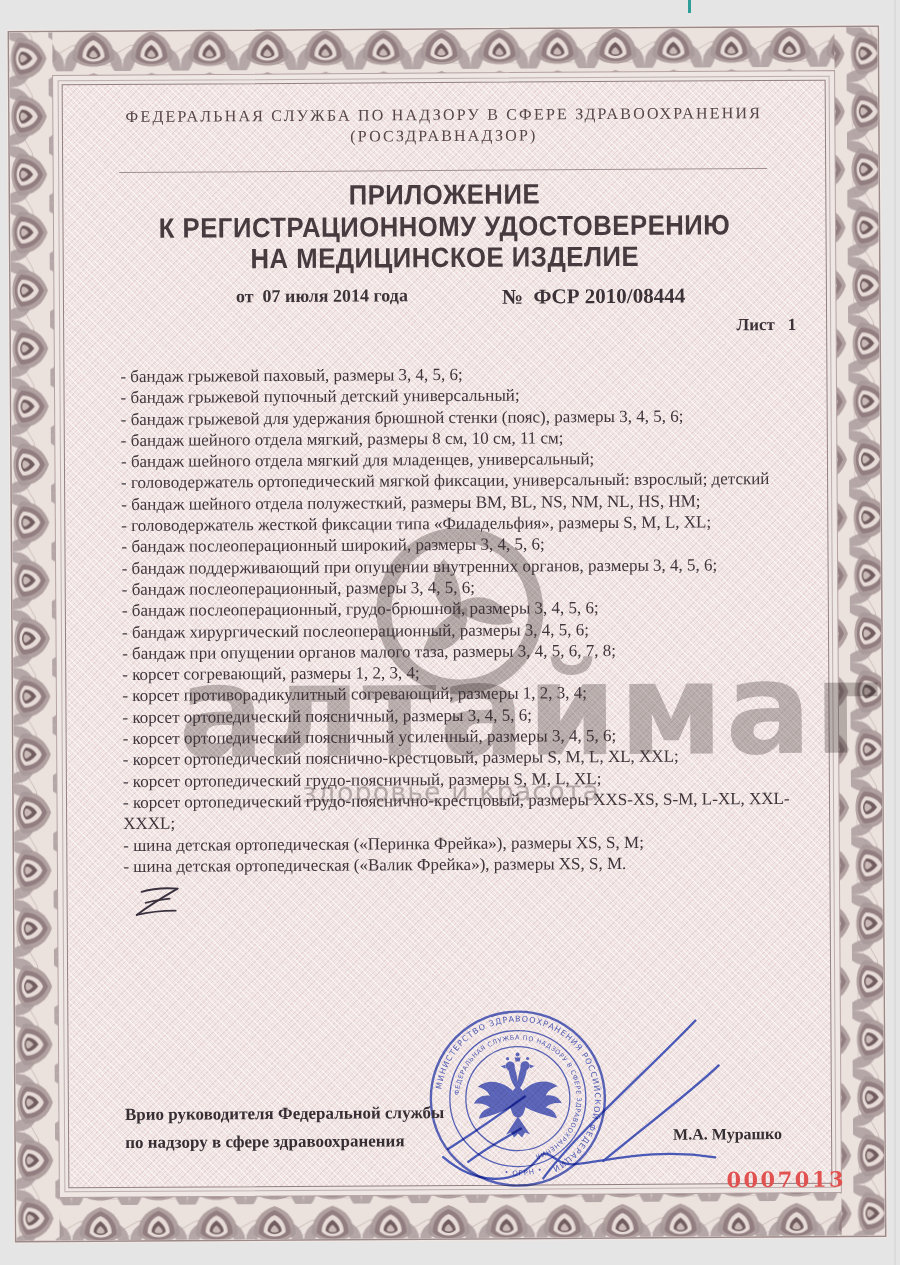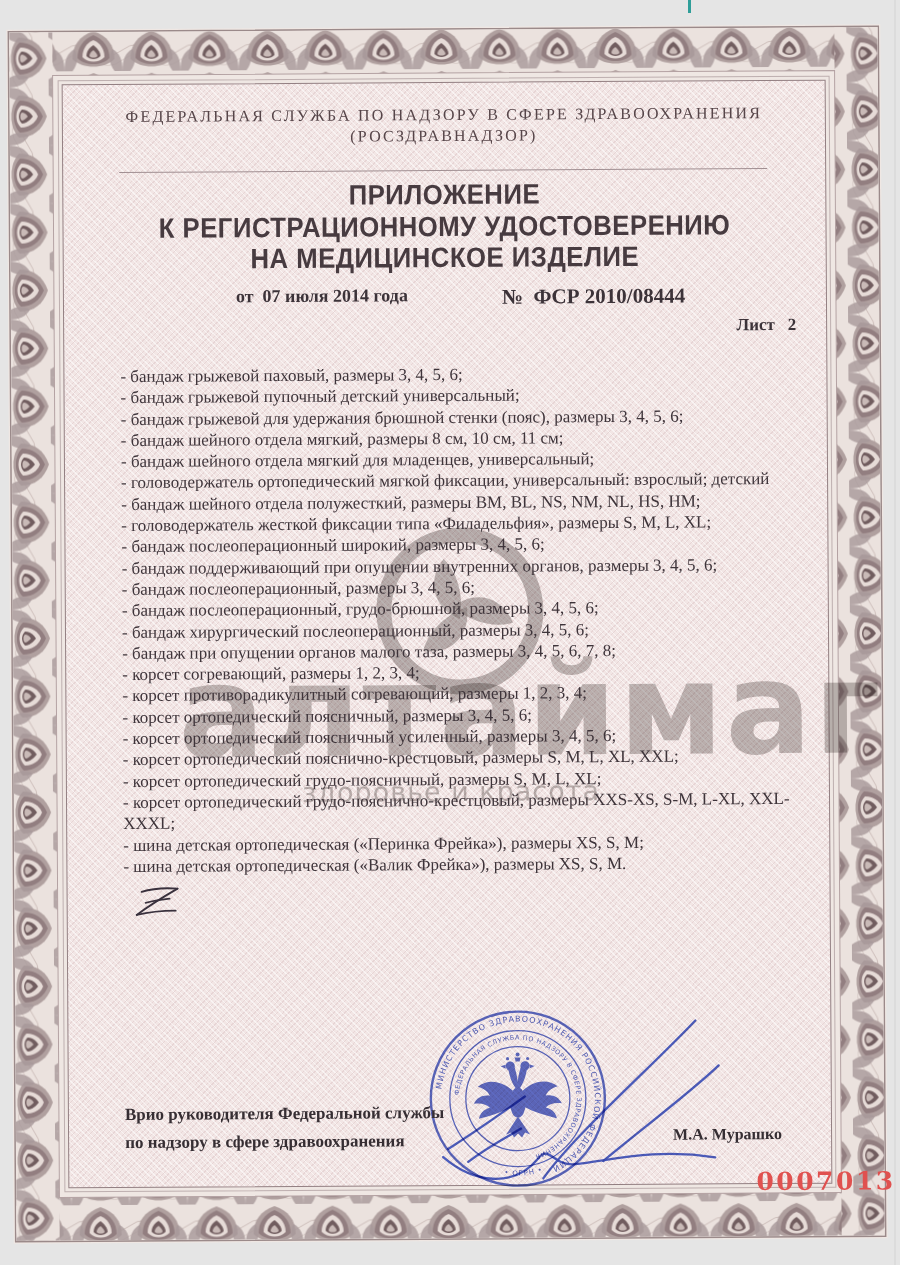--- a/index.html
+++ b/index.html
@@ -52,22 +52,22 @@
 
   .stamp{left:415px;top:982px;mix-blend-mode:multiply;}
   .stamp text{font-family:"DejaVu Sans","Liberation Sans",sans-serif;fill:var(--stamp-blue);}
   .signature{left:400px;top:960px;mix-blend-mode:multiply;}
   .signature path{stroke:var(--signature-blue);stroke-width:2.3;fill:none;
                   stroke-linecap:round;opacity:.92;}
 
   .footer1{left:112px;top:1076px;font-size:17px;font-weight:bold;color:#362e33;}
   .footer2{left:112px;top:1104px;font-size:17px;font-weight:bold;color:#362e33;}
   .name{left:660px;top:1100px;font-size:16px;font-weight:bold;color:#352e33;}
-  .serial{left:743px;top:1142px;font-family:"DejaVu Serif",serif;font-weight:bold;
-          font-size:25px;color:var(--serial-red);letter-spacing:2.5px;}
+  .serial{left:713px;top:1142px;font-family:"DejaVu Serif",serif;font-weight:bold;
+          font-size:21px;color:var(--serial-red);letter-spacing:2.5px;}
 </style>
 </head>
 <body>
 
 <div class="screen">
   <div class="scan-edge-right"></div>
   <div class="scan-tick"></div>
 
   <div class="doc">
 
@@ -113,21 +113,21 @@
     <div class="abs divider"></div>
 
     <div class="abs title">
       <div>ПРИЛОЖЕНИЕ</div>
       <div>К РЕГИСТРАЦИОННОМУ УДОСТОВЕРЕНИЮ</div>
       <div>НА МЕДИЦИНСКОЕ ИЗДЕЛИЕ</div>
     </div>
 
     <div class="abs meta-date pre">от  07 июля 2014 года</div>
     <div class="abs meta-num pre">№  ФСР 2010/08444</div>
-    <div class="abs sheet pre">Лист   2</div>
+    <div class="abs sheet pre">Лист   1</div>
 
     <svg class="abs wm wm-logo" width="184" height="184" viewBox="0 0 184 184">
       <g transform="translate(92,92)">
         <circle r="76" fill="none" stroke="rgba(128,122,120,.5)" stroke-width="15"></circle>
         <g fill="rgba(128,122,120,.5)">
           <path d="M0,8 C-26,-2 -34,-30 -16,-52 C-2,-38 4,-16 0,8 Z"></path>
           <path d="M0,8 C-26,-2 -34,-30 -16,-52 C-2,-38 4,-16 0,8 Z" transform="rotate(120)"></path>
           <path d="M0,8 C-26,-2 -34,-30 -16,-52 C-2,-38 4,-16 0,8 Z" transform="rotate(240)"></path>
         </g>
       </g>

